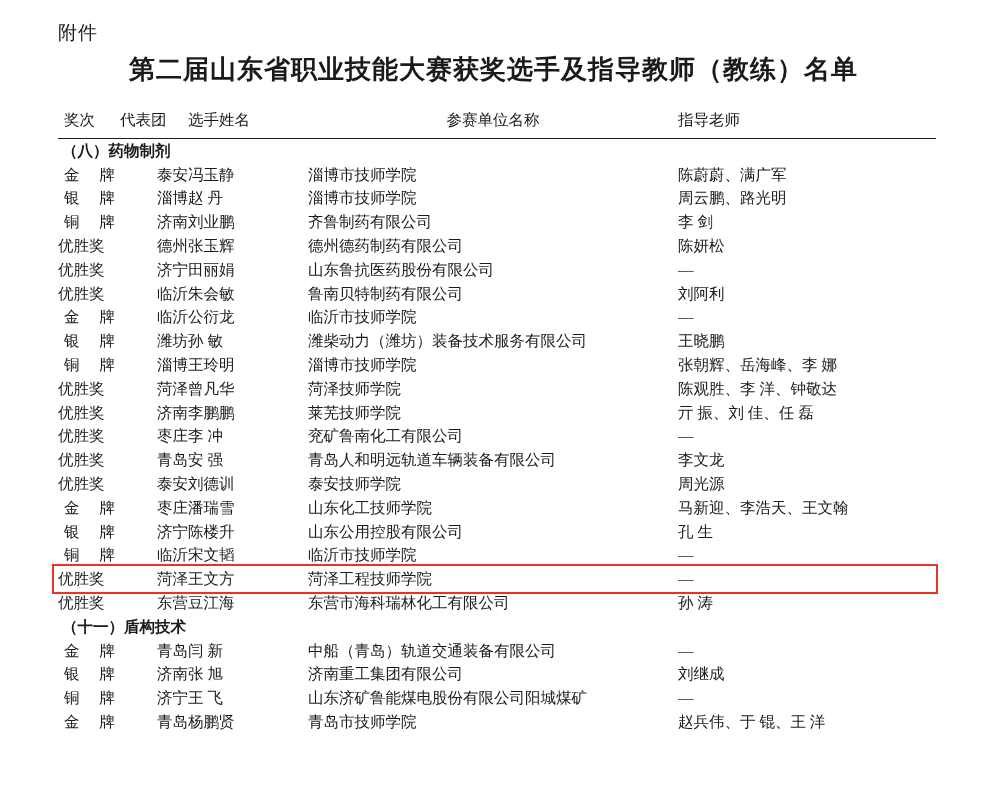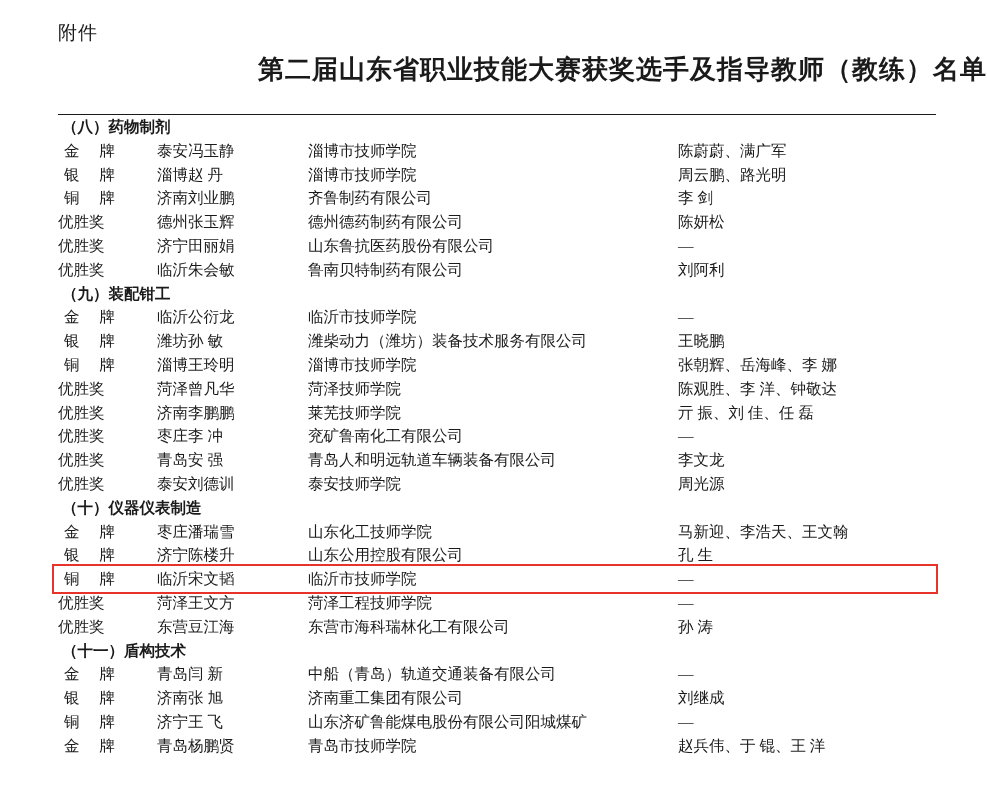--- a/index.html
+++ b/index.html
@@ -26,21 +26,21 @@
     left: 58px;
     top: 20px;
     font-size: 19px;
     letter-spacing: 1px;
   }
   .doc-title {
     position: absolute;
     left: 0;
     right: 0;
     top: 52px;
-    text-align: right;
+    text-align: center;
     font-size: 26px;
     font-weight: bold;
     letter-spacing: 1px;
   }
   table.roster {
     position: absolute;
     left: 58px;
     top: 108px;
     width: 878px;
     border-collapse: collapse;
@@ -117,20 +117,27 @@
 
   <table class="roster">
     <colgroup>
       <col class="c-prize">
       <col class="c-team">
       <col class="c-name">
       <col class="c-unit">
       <col class="c-coach">
     </colgroup>
     <thead>
+      <tr>
+        <th class="h-prize">奖次</th>
+        <th class="h-team">代表团</th>
+        <th class="h-name">选手姓名</th>
+        <th class="h-unit">参赛单位名称</th>
+        <th class="h-coach">指导老师</th>
+      </tr>
       <tr class="header-row">
         <td colspan="5"></td>
       </tr>
     </thead>
     <tbody id="roster-body">
         <tr class="section">
           <td colspan="5">（八）药物制剂</td>
         </tr>
         <tr class="entry">
           <td class="prize j2">金 牌</td>
@@ -167,23 +174,20 @@
           <td class="unit">山东鲁抗医药股份有限公司</td>
           <td class="coach">—</td>
         </tr>
         <tr class="entry">
           <td class="prize">优胜奖</td>
           <td class="team">临沂</td>
           <td class="name">朱会敏</td>
           <td class="unit">鲁南贝特制药有限公司</td>
           <td class="coach">刘阿利</td>
         </tr>
-        <tr class="section">
-          <td colspan="5">（九）装配钳工</td>
-        </tr>
         <tr class="entry">
           <td class="prize j2">金 牌</td>
           <td class="team">临沂</td>
           <td class="name">公衍龙</td>
           <td class="unit">临沂市技师学院</td>
           <td class="coach">—</td>
         </tr>
         <tr class="entry">
           <td class="prize j2">银 牌</td>
           <td class="team">潍坊</td>
@@ -226,23 +230,20 @@
           <td class="unit">青岛人和明远轨道车辆装备有限公司</td>
           <td class="coach">李文龙</td>
         </tr>
         <tr class="entry">
           <td class="prize">优胜奖</td>
           <td class="team">泰安</td>
           <td class="name">刘德训</td>
           <td class="unit">泰安技师学院</td>
           <td class="coach">周光源</td>
         </tr>
-        <tr class="section">
-          <td colspan="5">（十）仪器仪表制造</td>
-        </tr>
         <tr class="entry">
           <td class="prize j2">金 牌</td>
           <td class="team">枣庄</td>
           <td class="name">潘瑞雪</td>
           <td class="unit">山东化工技师学院</td>
           <td class="coach">马新迎、李浩天、王文翰</td>
         </tr>
         <tr class="entry">
           <td class="prize j2">银 牌</td>
           <td class="team">济宁</td>

